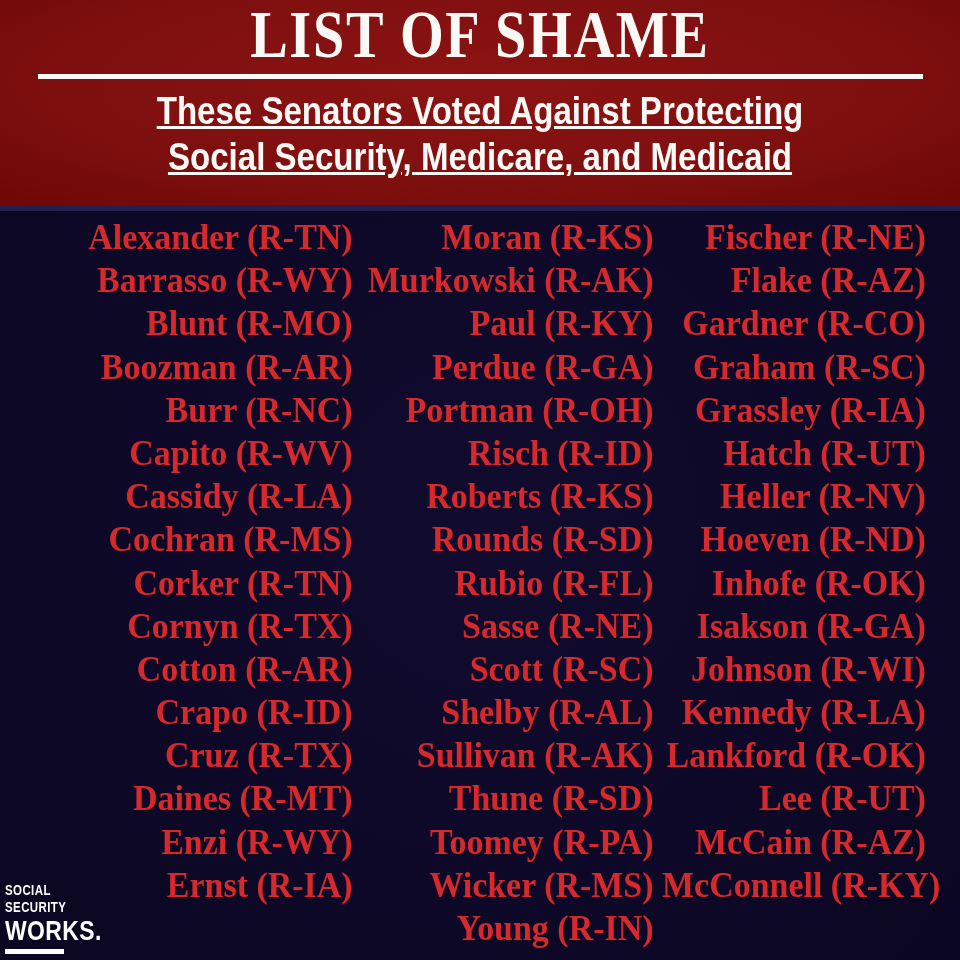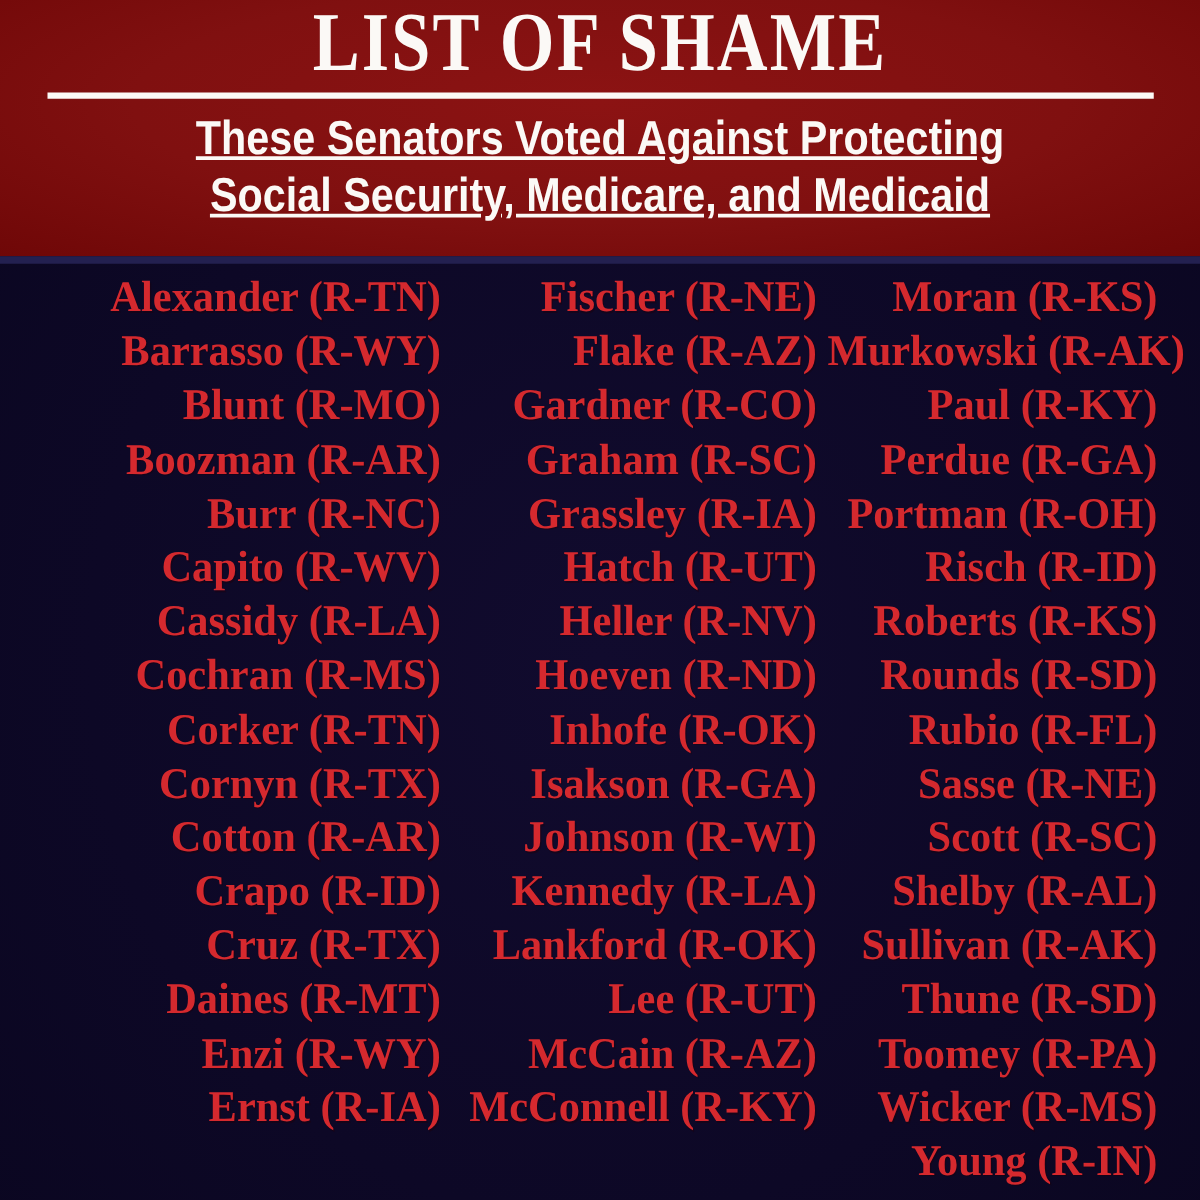--- a/index.html
+++ b/index.html
@@ -141,53 +141,59 @@
         <div class="senator">Cochran (R-MS)</div>
         <div class="senator">Corker (R-TN)</div>
         <div class="senator">Cornyn (R-TX)</div>
         <div class="senator">Cotton (R-AR)</div>
         <div class="senator">Crapo (R-ID)</div>
         <div class="senator">Cruz (R-TX)</div>
         <div class="senator">Daines (R-MT)</div>
         <div class="senator">Enzi (R-WY)</div>
         <div class="senator">Ernst (R-IA)</div>
       </div>
-    <div class="col" id="col-1">
-        <div class="senator">Fischer (R-NE)</div>
-        <div class="senator">Flake (R-AZ)</div>
-        <div class="senator">Gardner (R-CO)</div>
-        <div class="senator">Graham (R-SC)</div>
-        <div class="senator">Grassley (R-IA)</div>
-        <div class="senator">Hatch (R-UT)</div>
-        <div class="senator">Heller (R-NV)</div>
-        <div class="senator">Hoeven (R-ND)</div>
-        <div class="senator">Inhofe (R-OK)</div>
-        <div class="senator">Isakson (R-GA)</div>
-        <div class="senator">Johnson (R-WI)</div>
-        <div class="senator">Kennedy (R-LA)</div>
-        <div class="senator">Lankford (R-OK)</div>
-        <div class="senator">Lee (R-UT)</div>
-        <div class="senator">McCain (R-AZ)</div>
-        <div class="senator">McConnell (R-KY)</div>
-      </div>
     <div class="col" id="col-2">
         <div class="senator">Moran (R-KS)</div>
         <div class="senator">Murkowski (R-AK)</div>
         <div class="senator">Paul (R-KY)</div>
         <div class="senator">Perdue (R-GA)</div>
         <div class="senator">Portman (R-OH)</div>
         <div class="senator">Risch (R-ID)</div>
         <div class="senator">Roberts (R-KS)</div>
         <div class="senator">Rounds (R-SD)</div>
         <div class="senator">Rubio (R-FL)</div>
         <div class="senator">Sasse (R-NE)</div>
         <div class="senator">Scott (R-SC)</div>
         <div class="senator">Shelby (R-AL)</div>
         <div class="senator">Sullivan (R-AK)</div>
         <div class="senator">Thune (R-SD)</div>
         <div class="senator">Toomey (R-PA)</div>
         <div class="senator">Wicker (R-MS)</div>
         <div class="senator">Young (R-IN)</div>
       </div>
+    <div class="col" id="col-1">
+        <div class="senator">Fischer (R-NE)</div>
+        <div class="senator">Flake (R-AZ)</div>
+        <div class="senator">Gardner (R-CO)</div>
+        <div class="senator">Graham (R-SC)</div>
+        <div class="senator">Grassley (R-IA)</div>
+        <div class="senator">Hatch (R-UT)</div>
+        <div class="senator">Heller (R-NV)</div>
+        <div class="senator">Hoeven (R-ND)</div>
+        <div class="senator">Inhofe (R-OK)</div>
+        <div class="senator">Isakson (R-GA)</div>
+        <div class="senator">Johnson (R-WI)</div>
+        <div class="senator">Kennedy (R-LA)</div>
+        <div class="senator">Lankford (R-OK)</div>
+        <div class="senator">Lee (R-UT)</div>
+        <div class="senator">McCain (R-AZ)</div>
+        <div class="senator">McConnell (R-KY)</div>
+      </div>
   </main>
 
+  <div class="logo">
+    <div class="logo-l1">SOCIAL</div>
+    <div class="logo-l2">SECURITY</div>
+    <div class="logo-l3">WORKS.</div>
+    <div class="logo-bar"></div>
+  </div>
 
 </div>
 
 </body></html>

